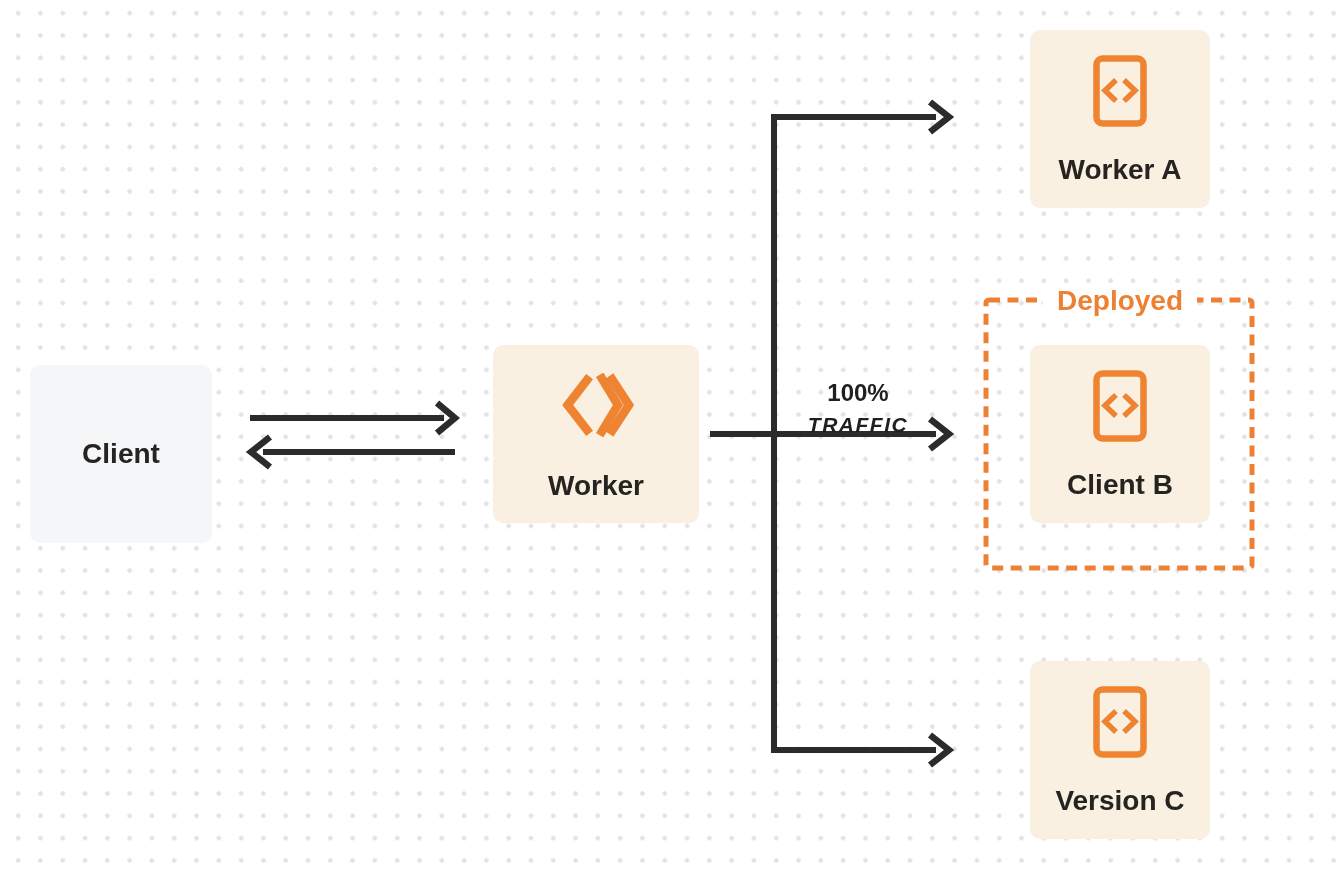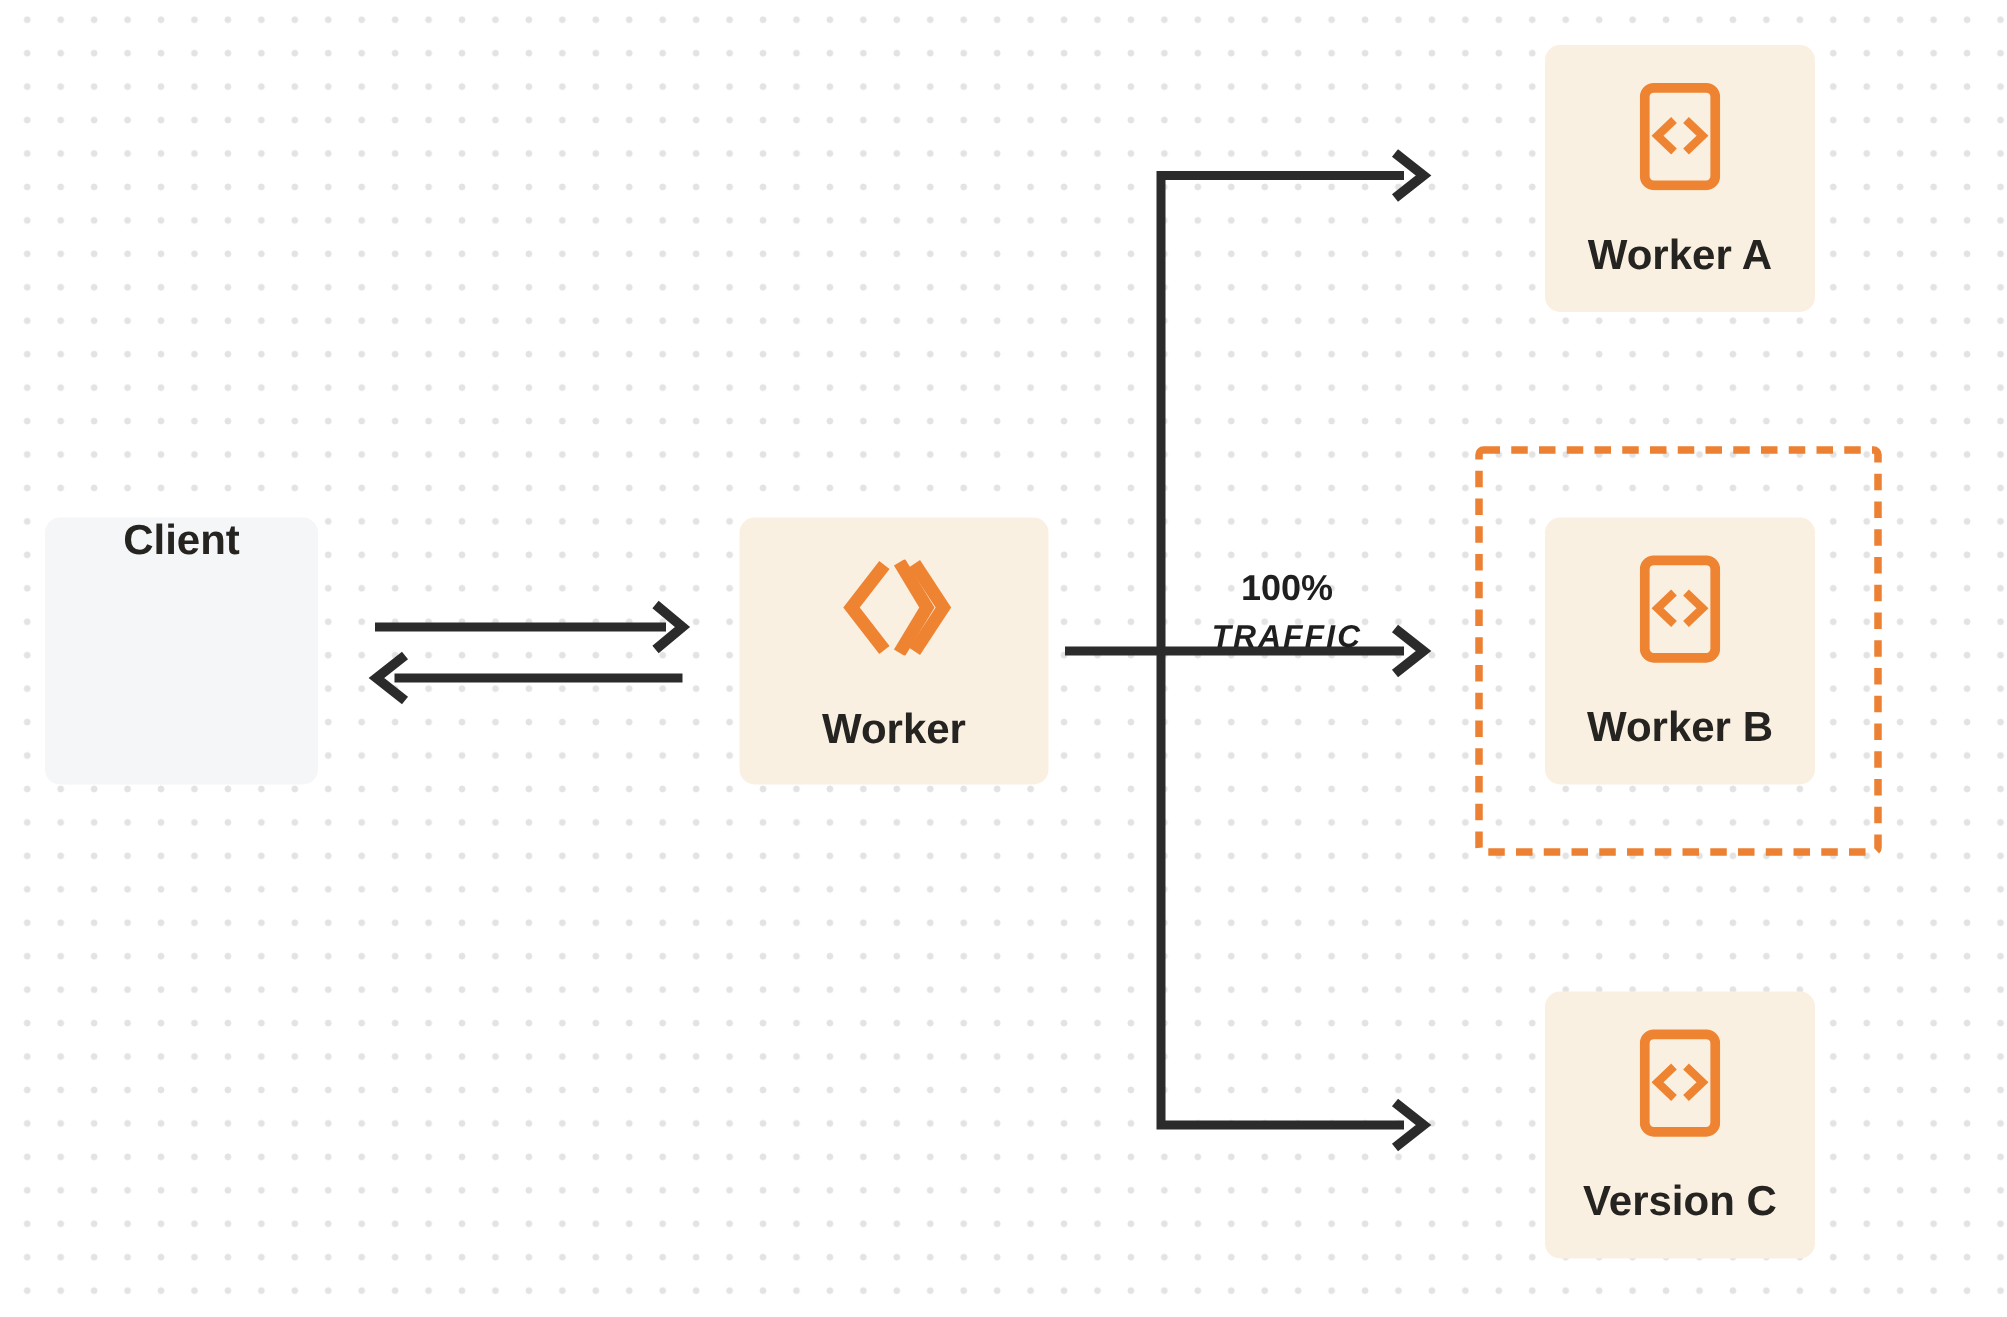--- a/index.html
+++ b/index.html
@@ -29,24 +29,24 @@
   }
   .node-label {
     font-weight: 700;
     font-size: 28px;
     color: #262421;
     line-height: 30px;
     white-space: nowrap;
   }
 
   .node-client {
-    left: 30px; top: 345px;
+    left: 30px; top: 365px;
     width: 182px; height: 178px;
     background: #f5f6f7;
-    display: flex; justify-content: center;
+    display: flex; align-items: center; justify-content: center;
   }
 
   .node-worker {
     left: 493px; top: 345px;
     width: 206px; height: 178px;
     background: #faf0e2;
     display: flex; flex-direction: column; align-items: center;
     padding-top: 28px;
   }
   .node-worker .node-label { margin-top: 34px; }
@@ -141,33 +141,34 @@
   </div>
 
   <div class="node node-version node-version-b">
     <svg width="54" height="72" viewBox="0 0 54 72">
       <rect x="3.5" y="3.5" width="47" height="65" rx="6" fill="none" stroke="#ee8432" stroke-width="6.5"></rect>
       <g stroke="#ee8432" stroke-width="5.5" fill="none" stroke-linejoin="miter">
         <path d="M23 25 L12 35.5 L23 46"></path>
         <path d="M31 25 L42 35.5 L31 46"></path>
       </g>
     </svg>
-    <span class="node-label">Worker B</span>
+    <span class="node-label">Client B</span>
   </div>
 
   <div class="node node-version node-version-c">
     <svg width="54" height="72" viewBox="0 0 54 72">
       <rect x="3.5" y="3.5" width="47" height="65" rx="6" fill="none" stroke="#ee8432" stroke-width="6.5"></rect>
       <g stroke="#ee8432" stroke-width="5.5" fill="none" stroke-linejoin="miter">
         <path d="M23 25 L12 35.5 L23 46"></path>
         <path d="M31 25 L42 35.5 L31 46"></path>
       </g>
     </svg>
     <span class="node-label">Version C</span>
   </div>
 
   <div class="traffic-label">
     <span class="pct">100%</span>
     <span class="word">TRAFFIC</span>
   </div>
 
+  <span class="deployed-label">Deployed</span>
 
 </div>
 
 </body></html>

